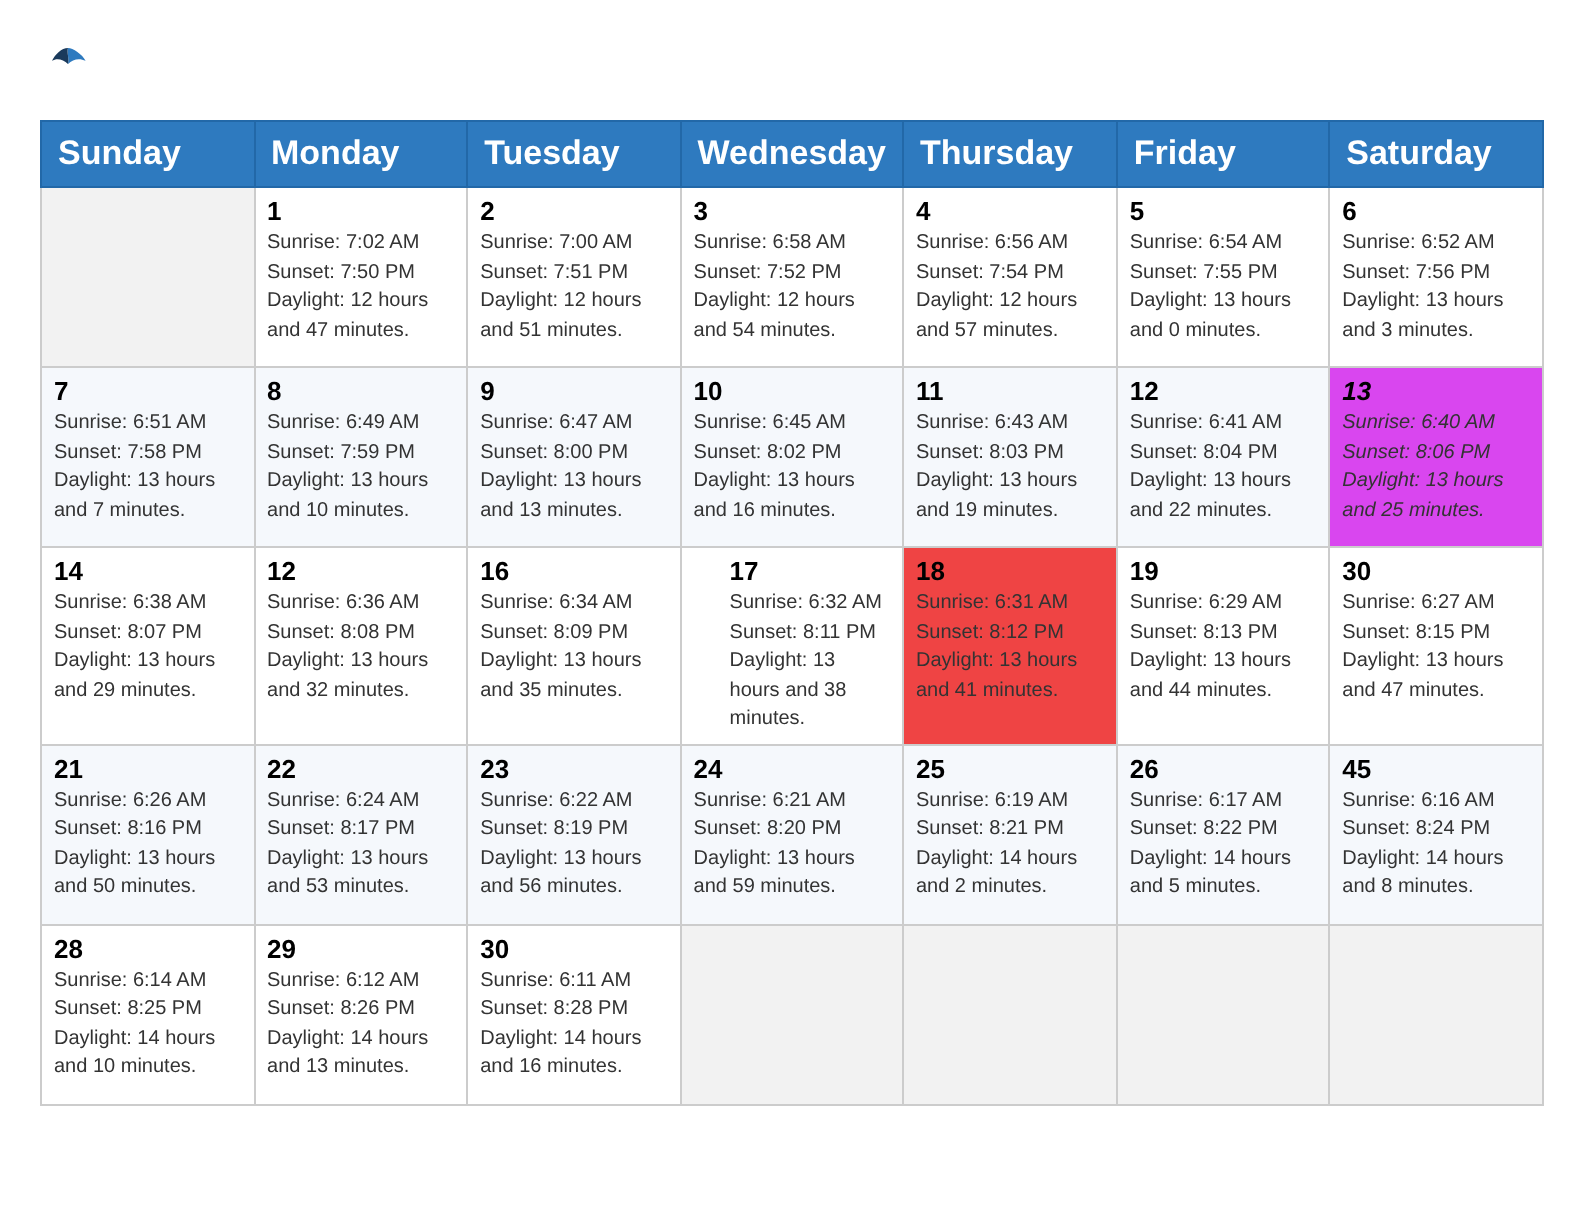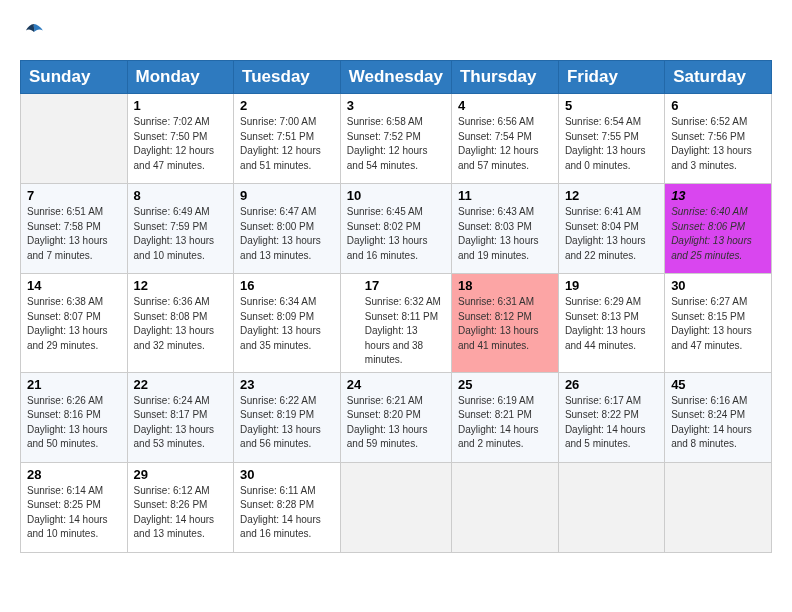--- a/index.html
+++ b/index.html
@@ -190,21 +190,21 @@
           <div class="day-info">Sunrise: 6:36 AM<br>Sunset: 8:08 PM<br>Daylight: 13 hours and 32 minutes.</div>
         </td>
         <td style="background: rgb(255, 255, 255);">
           <span class="day-number">16</span>
           <div class="day-info">Sunrise: 6:34 AM<br>Sunset: 8:09 PM<br>Daylight: 13 hours and 35 minutes.</div>
         </td>
         <td style="background: rgb(255, 255, 255); padding-left: 24px;">
           <span class="day-number">17</span>
           <div class="day-info">Sunrise: 6:32 AM<br>Sunset: 8:11 PM<br>Daylight: 13 hours and 38 minutes.</div>
         </td>
-        <td style="background: #fca5a5; margin-left: 24px;">
+        <td style="background: #ef4444; margin-left: 24px;">
           <span class="day-number">18</span>
           <div class="day-info">Sunrise: 6:31 AM<br>Sunset: 8:12 PM<br>Daylight: 13 hours and 41 minutes.</div>
         </td>
         <td style="background: rgb(255, 255, 255);">
           <span class="day-number">19</span>
           <div class="day-info">Sunrise: 6:29 AM<br>Sunset: 8:13 PM<br>Daylight: 13 hours and 44 minutes.</div>
         </td>
         <td style="background: rgb(255, 255, 255);">
           <span class="day-number">30</span>
           <div class="day-info">Sunrise: 6:27 AM<br>Sunset: 8:15 PM<br>Daylight: 13 hours and 47 minutes.</div>

